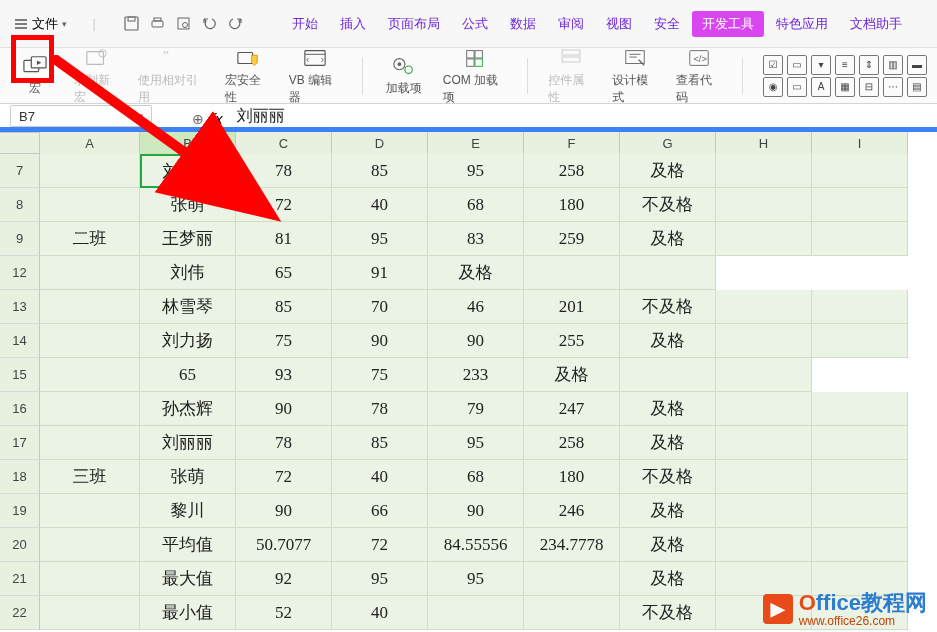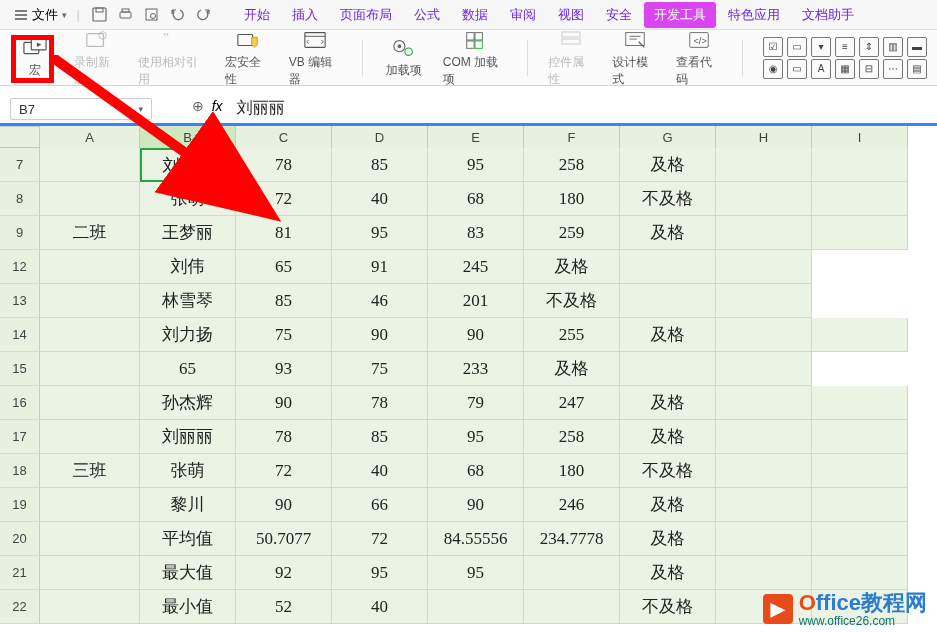--- a/index.html
+++ b/index.html
@@ -1,18 +1,18 @@
 <!DOCTYPE html>
 <html><head>
   <meta charset="utf-8">
   <style>
     * { box-sizing: border-box; margin: 0; padding: 0; }
     body { font-family: "Microsoft YaHei", sans-serif; font-size: 13px; background: #fff; width: 937px; height: 632px; overflow: hidden; position: relative; }
     
-    .top-bar { height: 30px; background: #f7f7f7; border-bottom: 1px solid #e0e0e0; display: flex; align-items: center; padding: 0 8px; gap: 4px; }
+    .top-bar { height: 48px; background: #f7f7f7; border-bottom: 1px solid #e0e0e0; display: flex; align-items: center; padding: 0 8px; gap: 20px; }
     .file-menu { display: flex; align-items: center; gap: 4px; padding: 0 6px; cursor: pointer; }
     .file-menu-icon { width: 14px; height: 12px; }
     .chevron { font-size: 9px; color: #666; }
     .qat { display: flex; gap: 6px; margin-left: 6px; }
     .qat-btn { width: 20px; height: 20px; display: flex; align-items: center; justify-content: center; color: #555; cursor: pointer; }
     .tabs { display: flex; margin-left: 16px; gap: 2px; }
     .tab { padding: 4px 10px; font-size: 13px; color: #6d28d9; cursor: pointer; border-radius: 3px; }
     .tab.active { background: #d946ef; color: #fff; }
     
     .ribbon { height: 56px; background: #fbfbfb; border-bottom: 1px solid #d5d5d5; display: flex; align-items: center; padding: 0 10px 0 14px; gap: 18px; }
@@ -20,21 +20,21 @@
     .ribbon-btn.disabled { color: #bbb; }
     .ribbon-icon { width: 24px; height: 24px; display: flex; align-items: center; justify-content: center; }
     .sep { width: 1px; height: 36px; background: #ddd; margin: 0 2px; }
     .icon-grid { display: flex; flex-direction: column; gap: 2px; }
     .icon-row { display: flex; gap: 4px; }
     .small-icon { width: 20px; height: 20px; border: 1px solid #777; border-radius: 2px; display: flex; align-items: center; justify-content: center; font-size: 10px; color: #444; }
     
     .red-highlight { position: absolute; left: 11px; top: 35px; width: 43px; height: 48px; border: 5px solid #ff0000; z-index: 10; pointer-events: none; }
     .red-arrow { position: absolute; left: 50px; top: 55px; z-index: 11; pointer-events: none; }
     
-    .formula-bar { height: 28px; background: #fff; border-bottom: 3px solid #3b82f6; display: flex; align-items: flex-start; padding: 0 10px; margin-top: 12px; }
+    .formula-bar { height: 28px; background: #fff; border-bottom: 5px solid #3b82f6; display: flex; align-items: flex-end; padding: 0 10px; }
     .name-box { width: 142px; height: 22px; border: 1px solid #ccc; border-radius: 2px; display: flex; align-items: center; padding: 0 8px; font-size: 13px; color: #333; }
     .name-box .chevron { margin-left: auto; }
     .fx-area { display: flex; align-items: center; gap: 8px; margin-left: 40px; }
     .fx-btn { font-size: 14px; color: #666; cursor: pointer; }
     .fx-label { font-style: italic; font-size: 14px; color: #000000; }
     .formula-input { margin-left: 14px; font-size: 16px; color: #222; flex: 1; }
     .corner { width: 40px; height: 22px; background: #e8f0e0; border-right: 1px solid #c8c8c8; border-top: 1px solid #c8c8c8; border-bottom: 1px solid #c8c8c8; }
     .col-h { height: 22px; display: flex; align-items: center; justify-content: center; font-size: 13px; color: #444; border-right: 1px solid #c8c8c8; background: #e8f0e0; }
     .col-h.sel { background: #d0e8c0; }
     .col-A { width: 100px; } .col-B { width: 96px; } .col-C { width: 96px; } .col-D { width: 96px; } .col-E { width: 96px; } .col-F { width: 96px; } .col-G { width: 96px; } .col-H { width: 96px; } .col-I { width: 96px; }
@@ -42,21 +42,21 @@
     .row { display: flex; height: 34px; }
     .row-h { width: 40px; display: flex; align-items: center; justify-content: center; background: #e8f0e0; border-right: 1px solid #c8c8c8; border-bottom: 1px solid #d8d8d8; font-size: 13px; color: #444; }
     .cell { height: 34px; display: flex; align-items: center; justify-content: center; border-right: 1px solid #d0dcc8; border-bottom: 1px solid #d0dcc8; font-size: 17px; font-family: SimSun, serif; color: #222; background: #eaf3e4; }
     .cell.active { border: 2px solid #22a83f; background: #eaf3e4; }
     
     .watermark { position: absolute; right: 10px; bottom: 4px; display: flex; align-items: center; gap: 6px; z-index: 20; }
     .wm-icon { width: 30px; height: 30px; background: #e84a1a; border-radius: 4px; display: flex; align-items: center; justify-content: center; color: #fff; font-weight: bold; font-size: 18px; }
     .wm-text { display: flex; flex-direction: column; line-height: 1.1; }
     .wm-title { font-size: 22px; font-weight: bold; }
     .wm-title-o { color: #e84a1a; } .wm-title-rest { color: #2c7cd0; }
-    .wm-url { font-size: 12px; color: #0f766e; }
+    .wm-url { font-size: 12px; color: #c2410c; }
   </style>
 </head>
 <body>
 
 <div class="top-bar">
   <div class="file-menu">
     <svg class="file-menu-icon" viewBox="0 0 14 12">
         <line x1="1" y1="2" x2="13" y2="2" stroke="#555" stroke-width="1.5"></line>
         <line x1="1" y1="6" x2="13" y2="6" stroke="#555" stroke-width="1.5"></line>
         <line x1="1" y1="10" x2="13" y2="10" stroke="#555" stroke-width="1.5"></line>
@@ -304,30 +304,30 @@
       <div class="cell col-G">及格</div>
       <div class="cell col-H"></div>
       <div class="cell col-I"></div>
     </div>
     <div class="row">
       <div class="row-h">12</div>
       <div class="cell col-A"></div>
       <div class="cell col-B">刘伟</div>
       <div class="cell col-D">65</div>
       <div class="cell col-E">91</div>
-      <div class="cell col-F">245</div>
       <div class="cell col-G">及格</div>
       <div class="cell col-H"></div>
       <div class="cell col-I"></div>
     </div>
     <div class="row">
       <div class="row-h">13</div>
       <div class="cell col-A"></div>
       <div class="cell col-B">林雪琴</div>
       <div class="cell col-C">85</div>
+      <div class="cell col-D">70</div>
       <div class="cell col-E">46</div>
       <div class="cell col-F">201</div>
       <div class="cell col-G">不及格</div>
       <div class="cell col-H"></div>
       <div class="cell col-I"></div>
     </div>
     <div class="row">
       <div class="row-h">14</div>
       <div class="cell col-A"></div>
       <div class="cell col-B">刘力扬</div>

